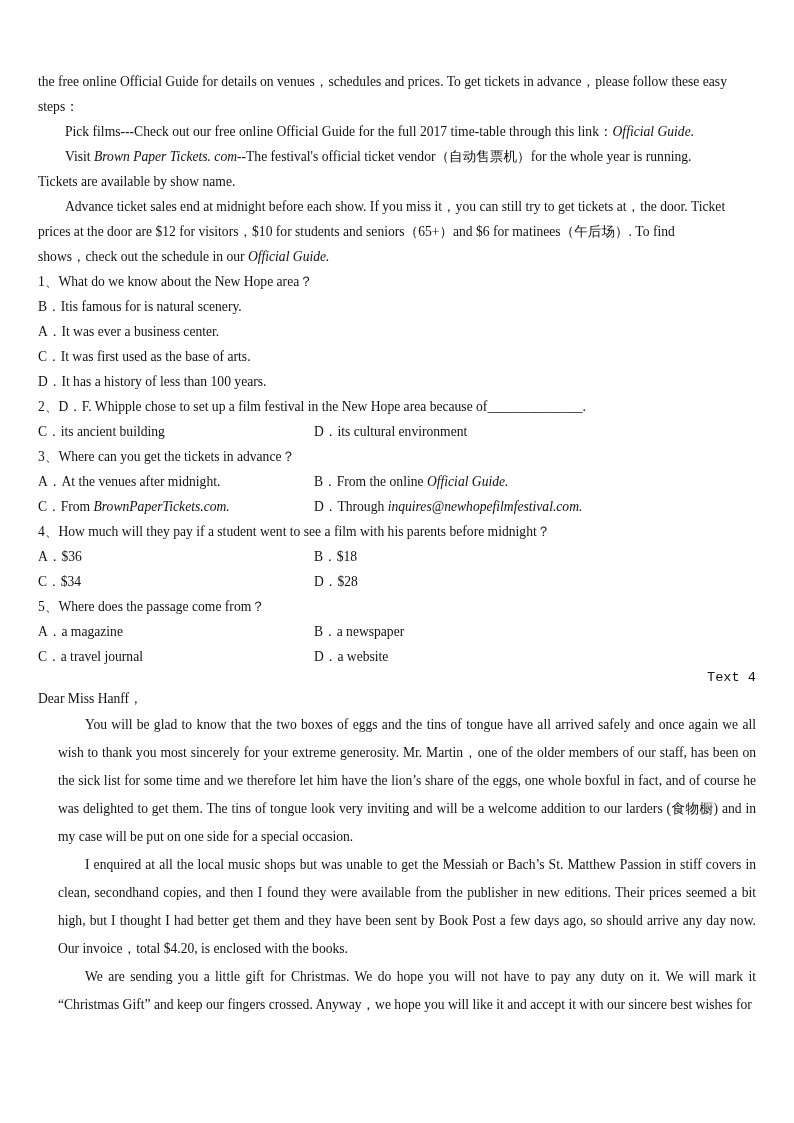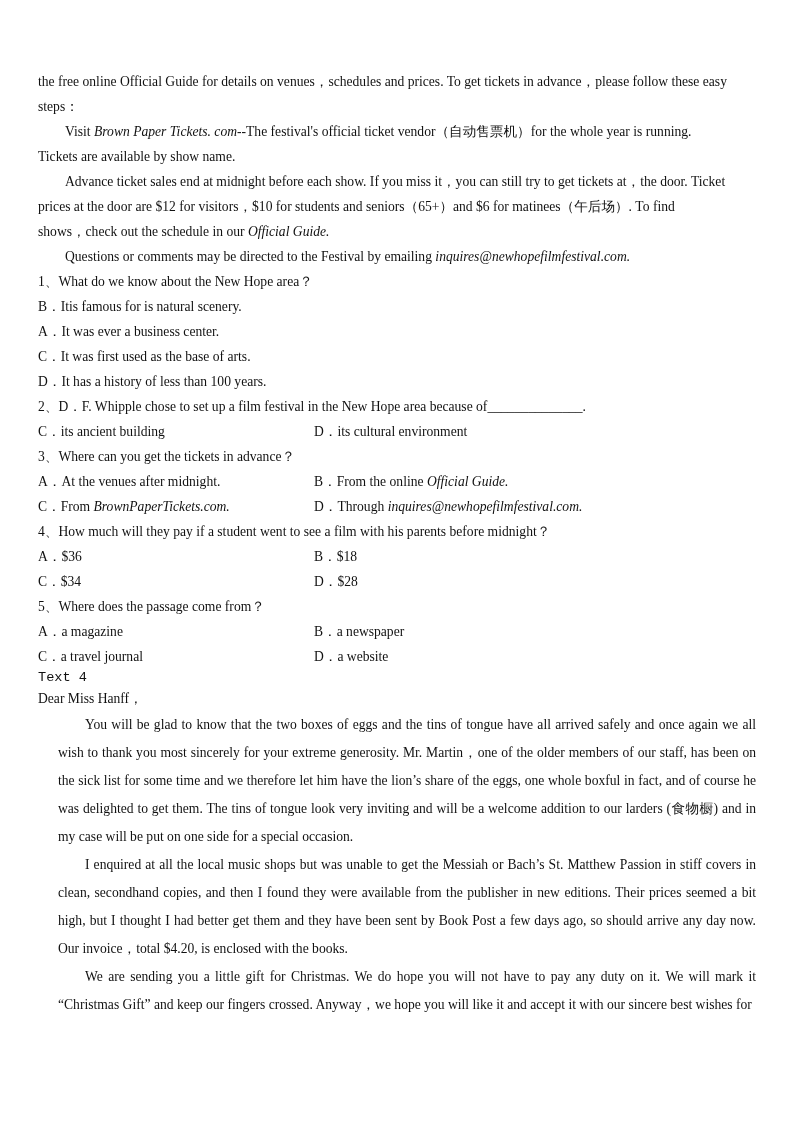--- a/index.html
+++ b/index.html
@@ -10,36 +10,36 @@
     }
     .page { position: absolute; left: 38px; top: 69px; width: 718px; }
     .line { height: 25px; line-height: 25px; white-space: nowrap; }
     .indent { padding-left: 27px; }
     .wrap { white-space: normal; line-height: 28px; text-align: justify; margin-left: 20px; }
     .wrap.indent { padding-left: 0; text-indent: 27px; }
     em { font-style: italic; }
     .opts { display: flex; height: 25px; line-height: 25px; }
     .opts .opt { white-space: nowrap; }
     .opts .col1 { width: 276px; }
-    .title { text-align: left; font-family: "Liberation Mono", "DejaVu Sans Mono", monospace; font-size: 13.6px; height: 17px; line-height: 17px; }
+    .title { text-align: right; font-family: "Liberation Mono", "DejaVu Sans Mono", monospace; font-size: 13.6px; height: 17px; line-height: 17px; }
   </style>
 </head>
 <body>
 
 <div class="page">
 
   <div>
     <div class="line">the free online Official Guide for details on venues，schedules and prices. To get tickets in advance，please follow these easy</div>
     <div class="line">steps：</div>
+    <div class="line indent"><span>Pick films---Check out our free online Official Guide for the full 2017 time-table through this link：</span><em>Official Guide.</em></div>
     <div class="line indent"><span>Visit </span><em>Brown Paper Tickets. com</em><span>--The festival's official ticket vendor（自动售票机）for the whole year is running.</span></div>
     <div class="line">Tickets are available by show name.</div>
     <div class="line indent">Advance ticket sales end at midnight before each show. If you miss it，you can still try to get tickets at，the door. Ticket</div>
     <div class="line">prices at the door are $12 for visitors，$10 for students and seniors（65+）and $6 for matinees（午后场）. To find</div>
     <div class="line"><span>shows，check out the schedule in our </span><em>Official Guide.</em></div>
-    <div class="line indent"><span>Questions or comments may be directed to the Festival by emailing </span><em>inquires@newhopefilmfestival.com.</em></div>
   </div>
 
   <div>
     <div class="line">1、What do we know about the New Hope area？</div>
     <div class="line"><span>B．</span><span>Itis famous for is natural scenery.</span></div>
     <div class="line"><span>A．</span><span>It was ever a business center.</span></div>
     <div class="line"><span>C．</span><span>It was first used as the base of arts.</span></div>
     <div class="line"><span>D．</span><span>It has a history of less than 100 years.</span></div>
   </div>
 

